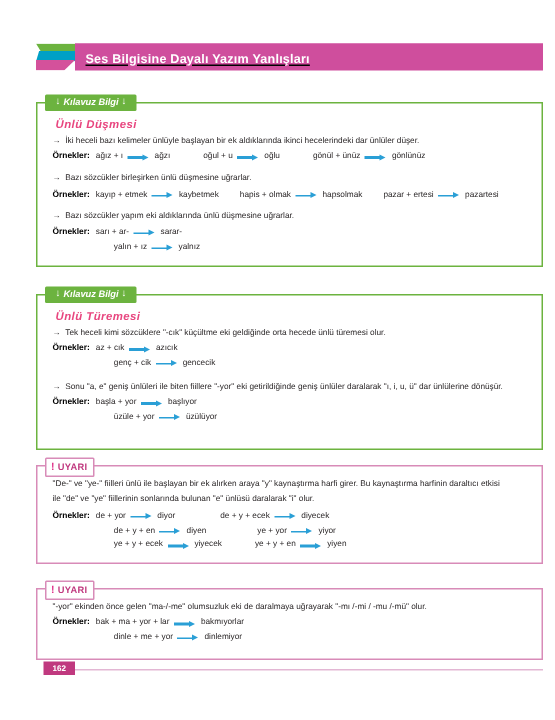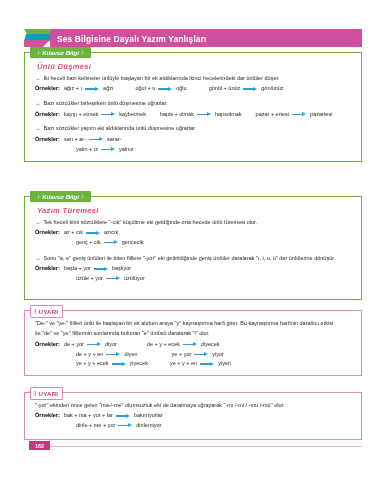--- a/index.html
+++ b/index.html
@@ -28,20 +28,21 @@
     clip-path:polygon(0 0,100% 0,100% 100%,14% 100%);}
   .logo .s2{top:5px;width:26px;height:7px;background:#00a0c6;
     clip-path:polygon(8% 0,100% 0,100% 100%,0 100%);}
   .logo .s3{top:11px;width:26px;height:7px;background:#d4519b;
     clip-path:polygon(0 0,100% 0,72% 100%,0 100%);}
   .title-bar{
     flex:1;background:#cf4e9d;
     display:flex;align-items:center;
     padding-left:7px;
     border-top:1px solid #cf4e9d;
+    text-decoration:underline;
   }
   .title-bar .t{
     color:#ffffff;font-size:8.4px;font-weight:600;letter-spacing:.15px;
     white-space:nowrap;
   }
 
   
   .box{
     position:absolute;left:24px;right:8px;
     box-sizing:border-box;
@@ -93,21 +94,21 @@
     position:absolute;left:0;top:2px;width:11px;height:1.2px;background:#2a9fd6;
   }
   .arrow .head{
     position:absolute;left:10px;top:0.1px;
     width:0;height:0;border-top:2.4px solid transparent;
     border-bottom:2.4px solid transparent;border-left:4.5px solid #2a9fd6;
   }
   .gap{flex:0 0 auto;}
 
   
-  #box-unlu-dusmesi{top:52px;height:110px;}
+  #box-unlu-dusmesi{top:68px;height:110px;}
   #box-unlu-turemesi{top:196px;height:104px;}
   #box-uyari-1{top:310px;height:66px;}
   #box-uyari-2{top:392px;height:48px;}
 
   
   .footer{
     position:absolute;left:0;top:440px;width:100%;height:14px;
   }
   .pg-line{
     position:absolute;left:45px;right:8px;top:6px;height:1px;background:#e3b7d4;
@@ -261,21 +262,21 @@
   </div>
 
   <div class="box green" id="box-unlu-turemesi">
     <div class="tab green">
       <span class="dn">↓</span>
       <span>Kılavuz Bilgi</span>
       <span class="dn">↓</span>
     </div>
     <div class="inner">
 
-      <div class="sub-head">Yazım Türemesi</div>
+      <div class="sub-head">Ünlü Türemesi</div>
 
       <div class="rule">
         <span class="ar">→</span>
         <span>Tek heceli kimi sözcüklere "-cık" küçültme eki geldiğinde orta hecede ünlü türemesi olur.</span>
       </div>
 
       <div class="ex-row">
         <span class="ex-label">Örnekler:</span>
         <span class="pairs">
           <span class="pair">

